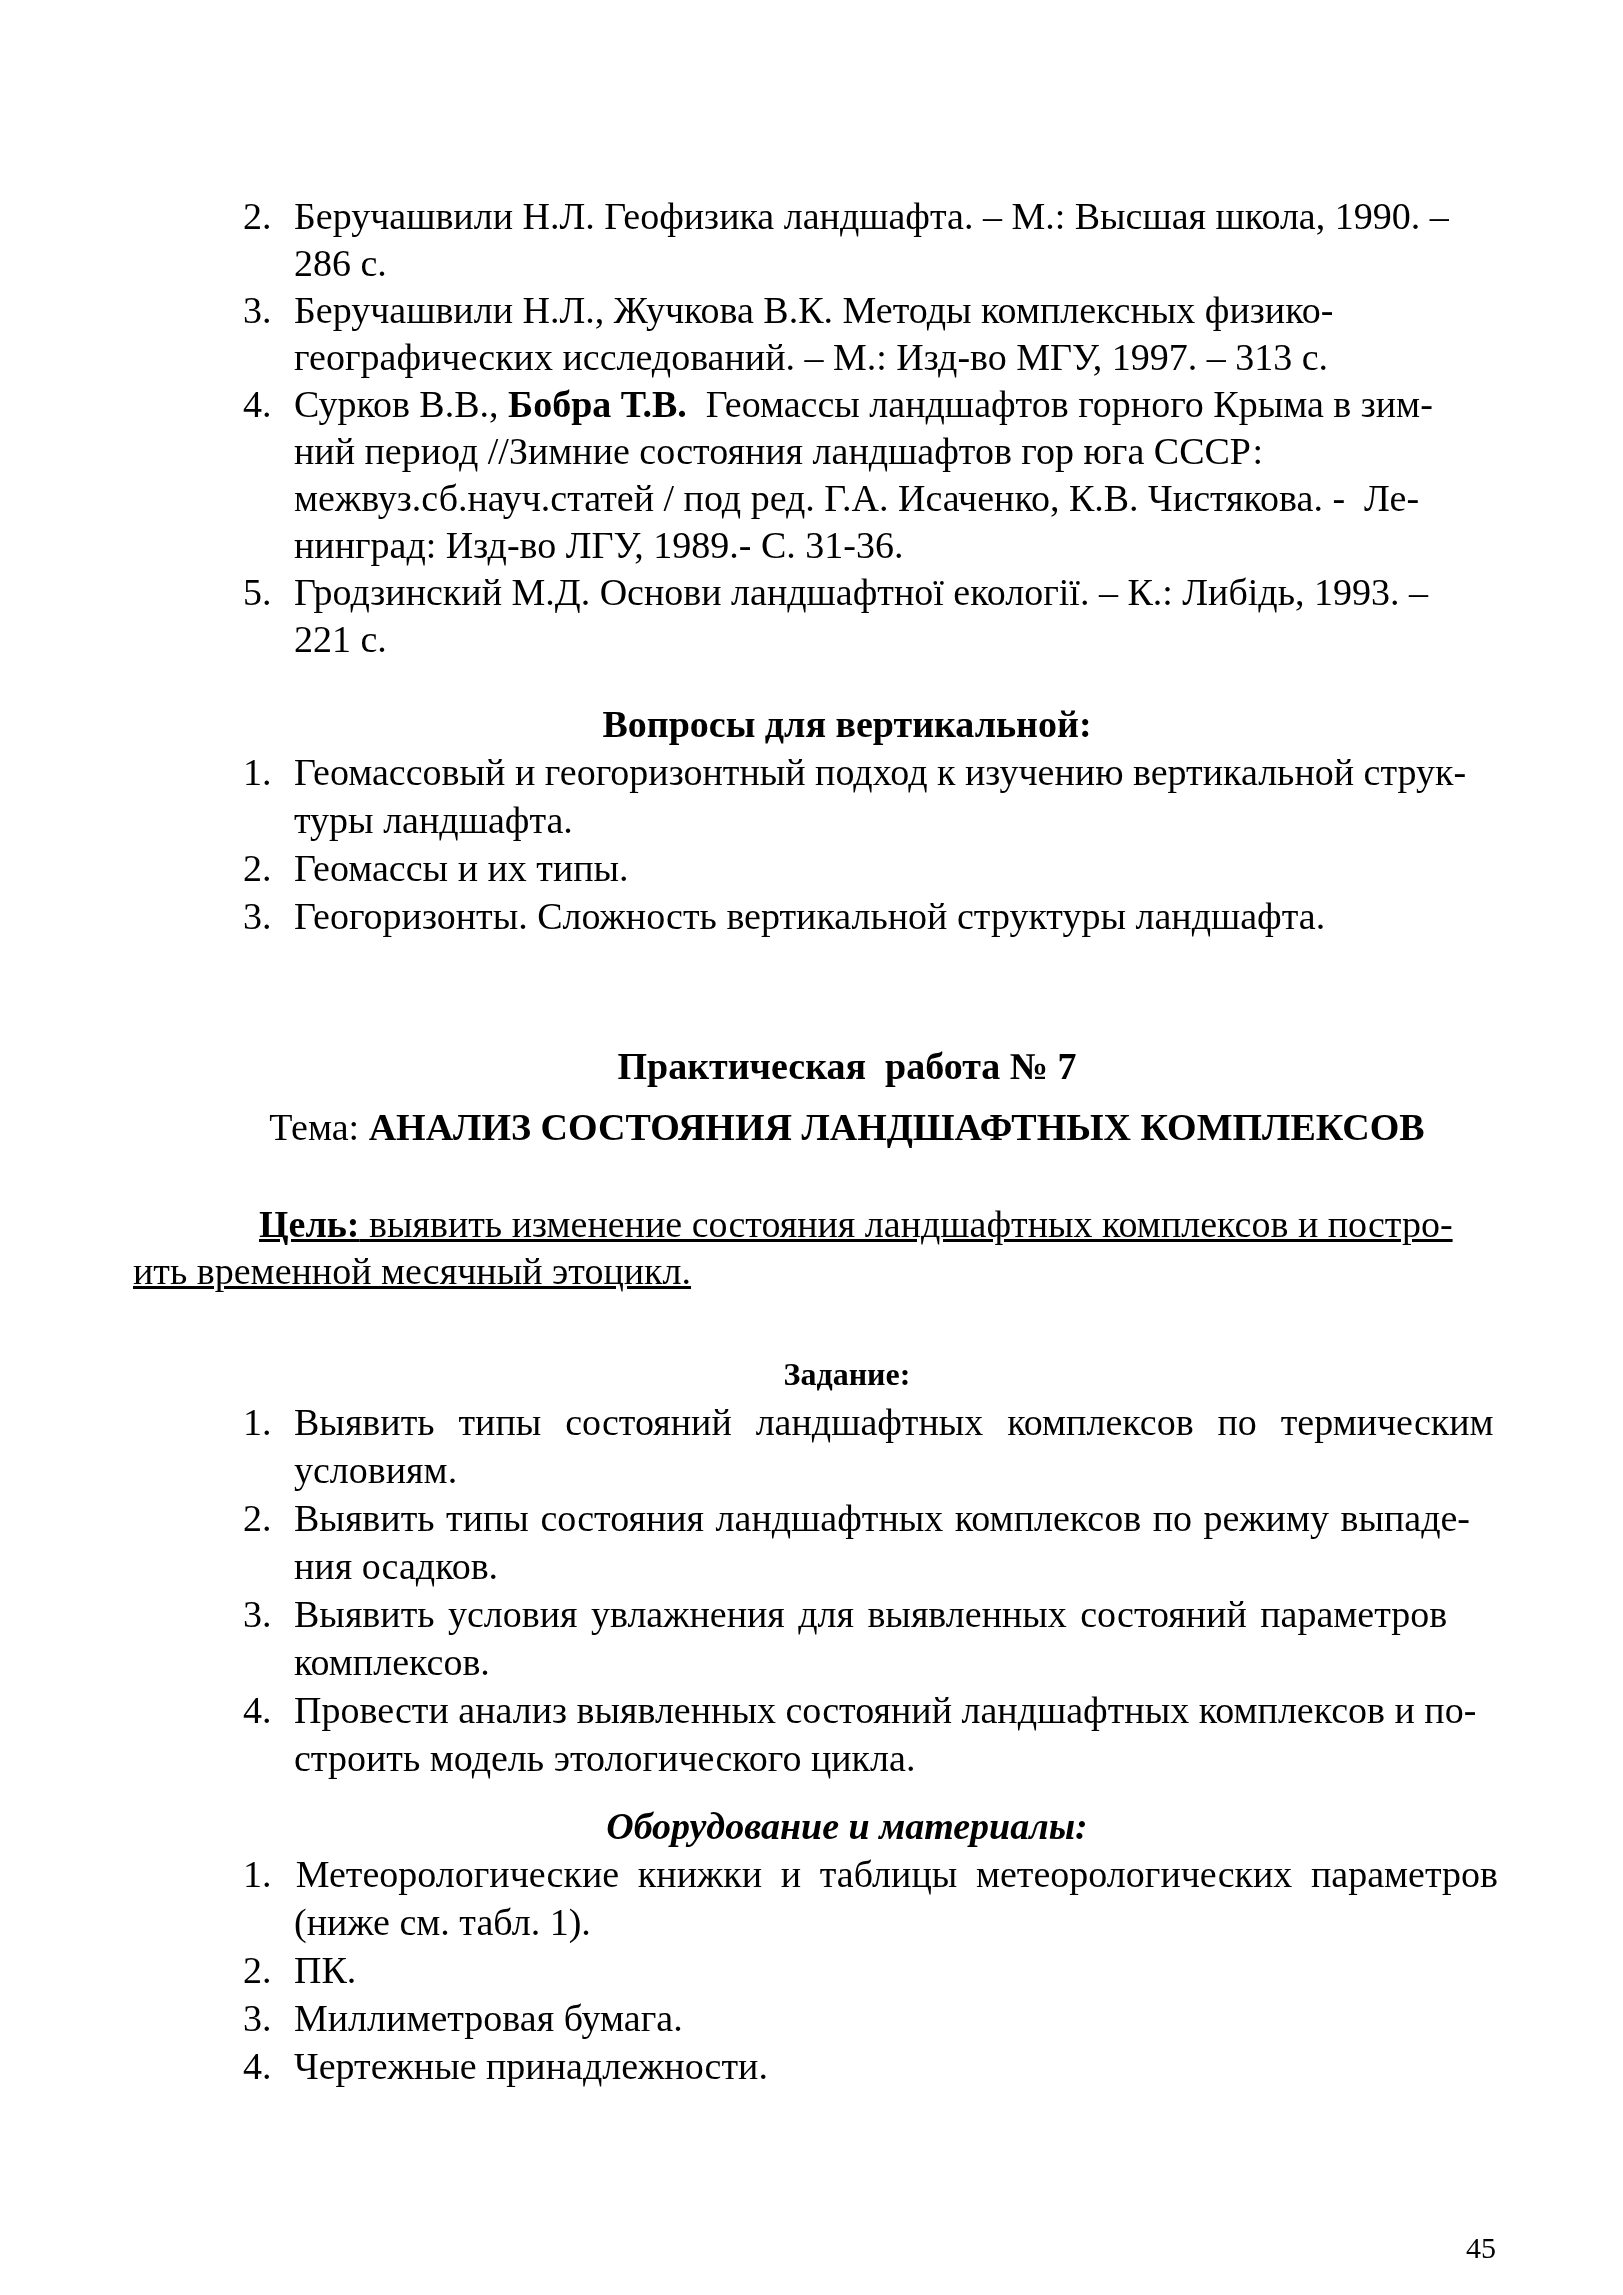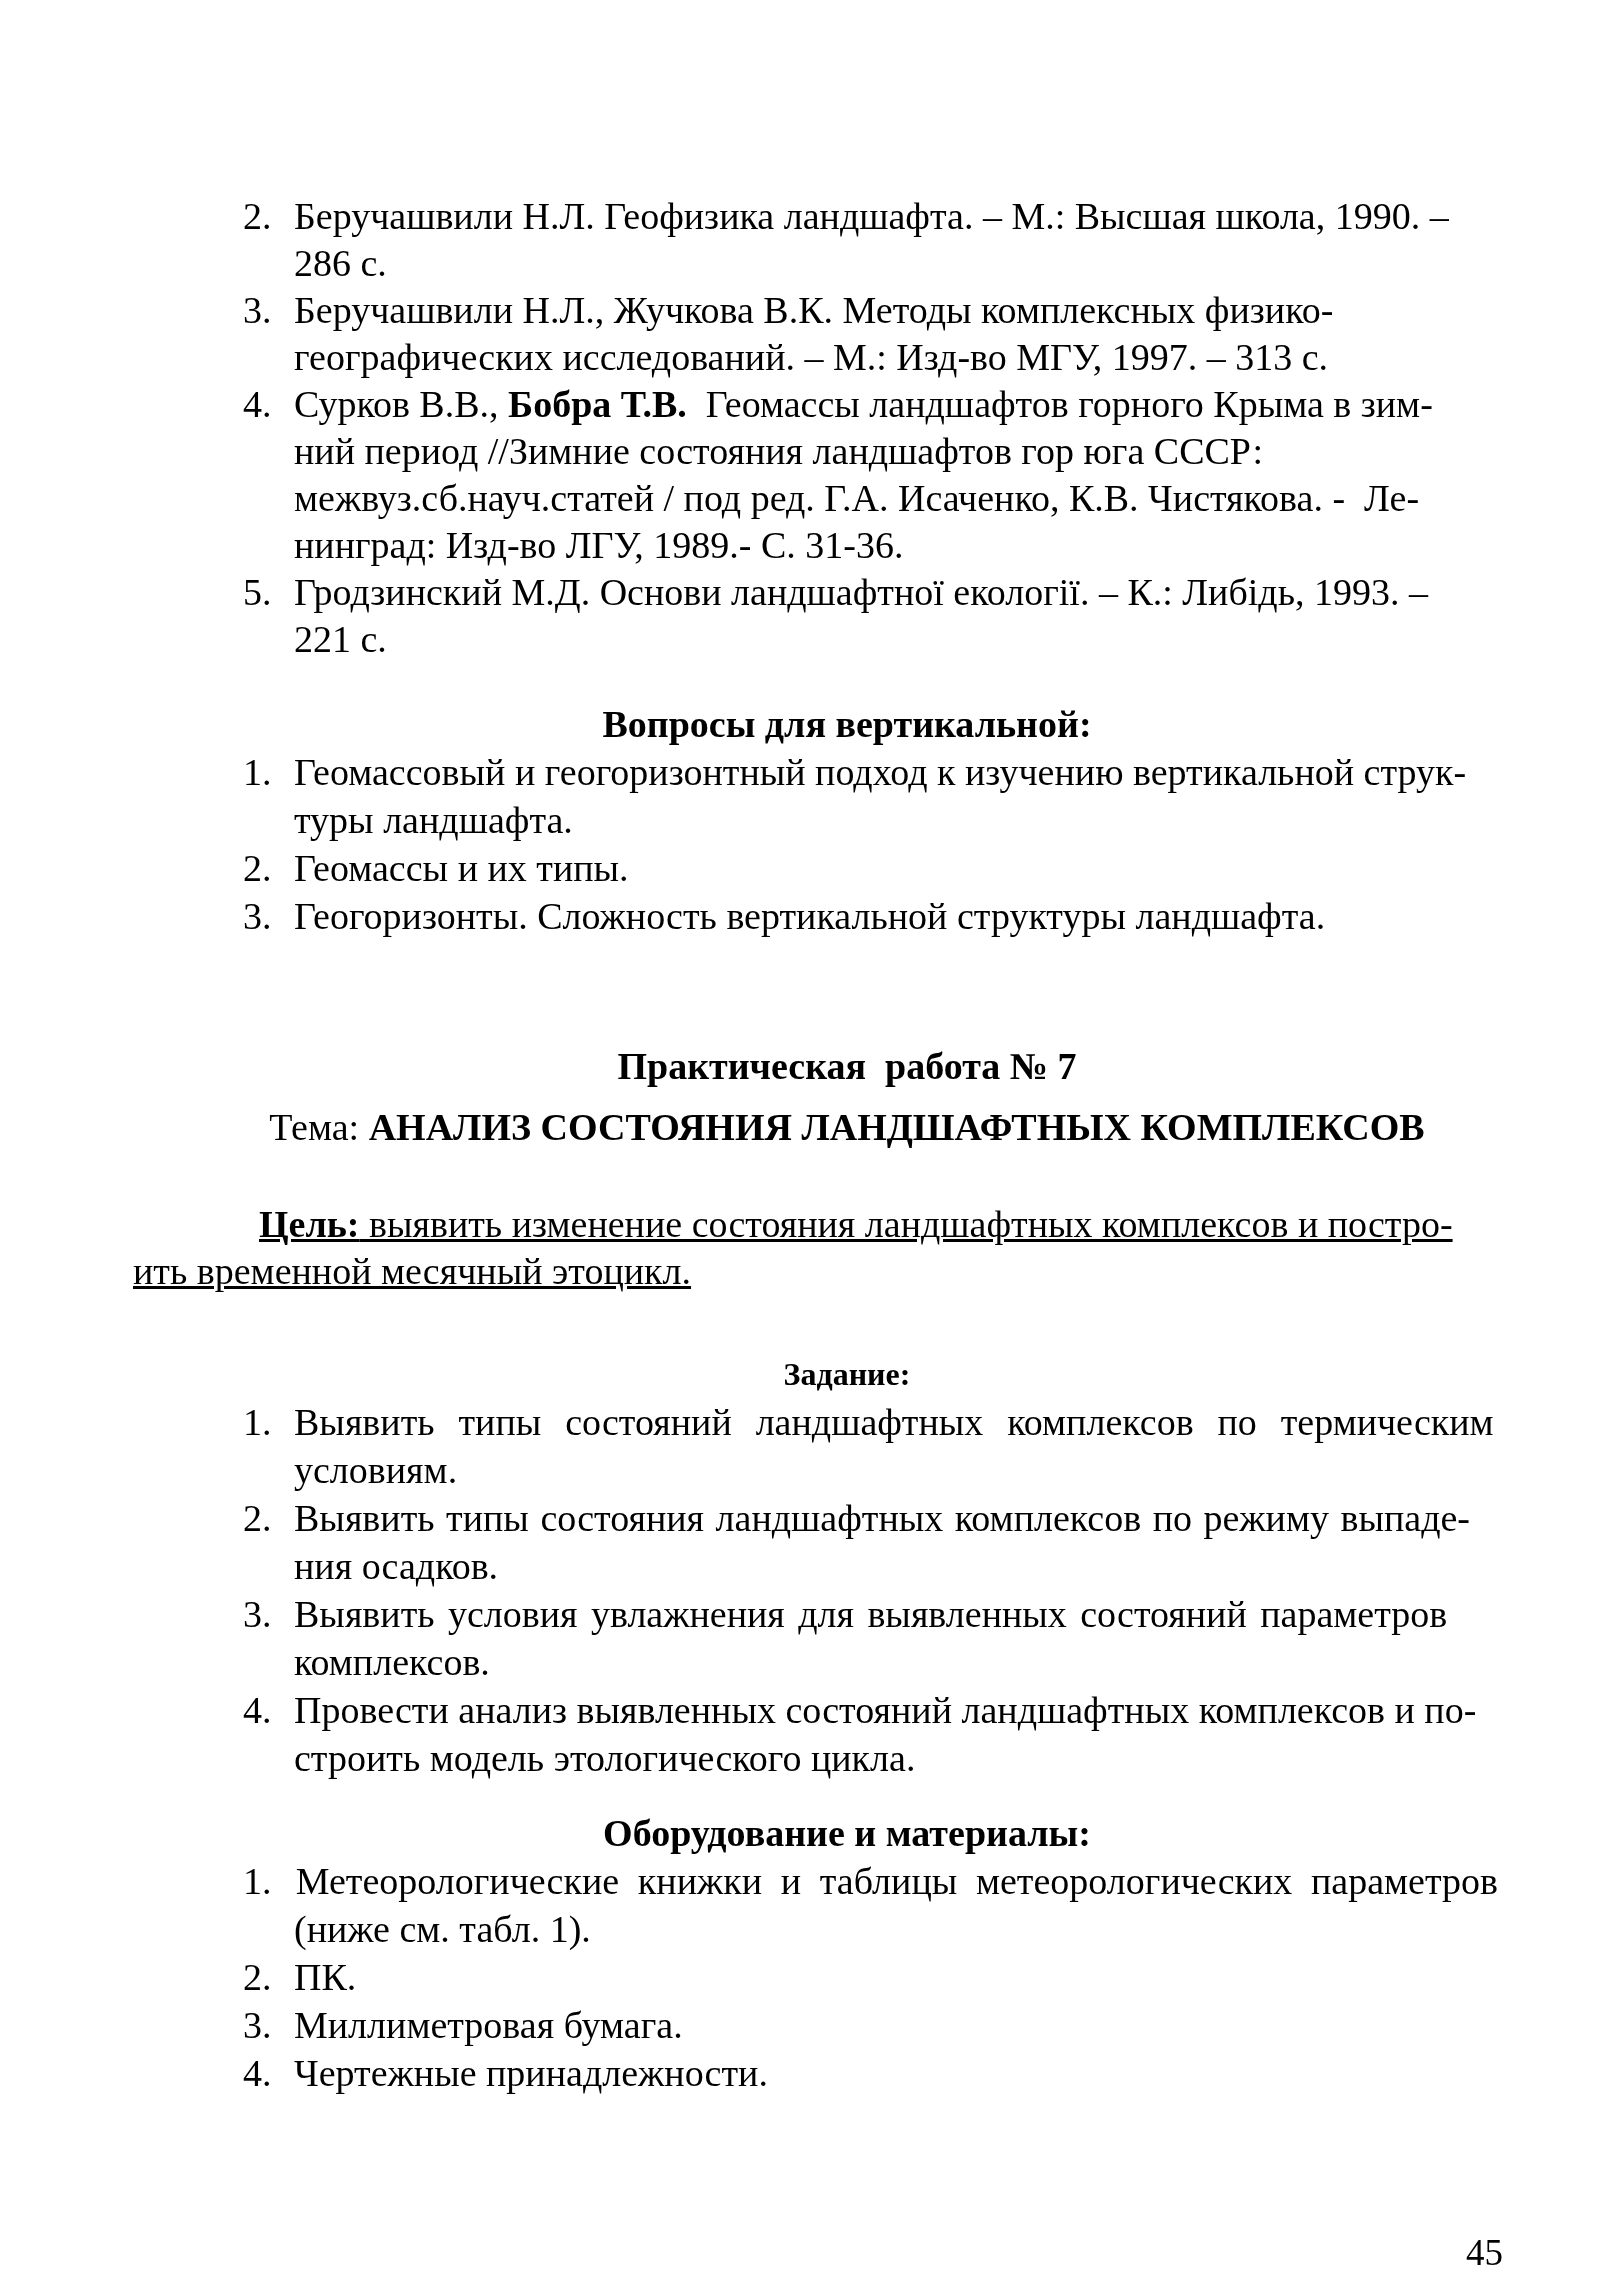--- a/index.html
+++ b/index.html
@@ -14,22 +14,22 @@
   .qlist li { line-height: 48px; margin-bottom: 0; }
   .heading { text-align: center; font-weight: bold; margin: 0; }
   .line { display: block; white-space: nowrap; }
   .b { font-weight: bold; }
   .sec-questions { margin-top: 38px; }
   .sec-practical { margin-top: 103px; }
   .topic { text-align: center; margin: 14px; }
   .goal { margin-top: 50px; text-indent: 63px; text-decoration: underline; }
   .goal .l2 { text-indent: 0; margin-left: -1.3px; }
   .task-h { margin-top: 56px; }
-  .equip-h { margin-top: 28px; }
-  .page-number { position: absolute; left: 1466px; top: 2231px; font-size: 37px; }
+  .equip-h { margin-top: 21px; font-style: italic; }
+  .page-number { position: absolute; left: 1466px; top: 2231px; font-size: 30px; }
 </style>
 </head>
 <body>
 
 <div class="page">
   <div class="content">
 
     <ol class="list refs">
       <li>
         <span class="num">2.</span>

